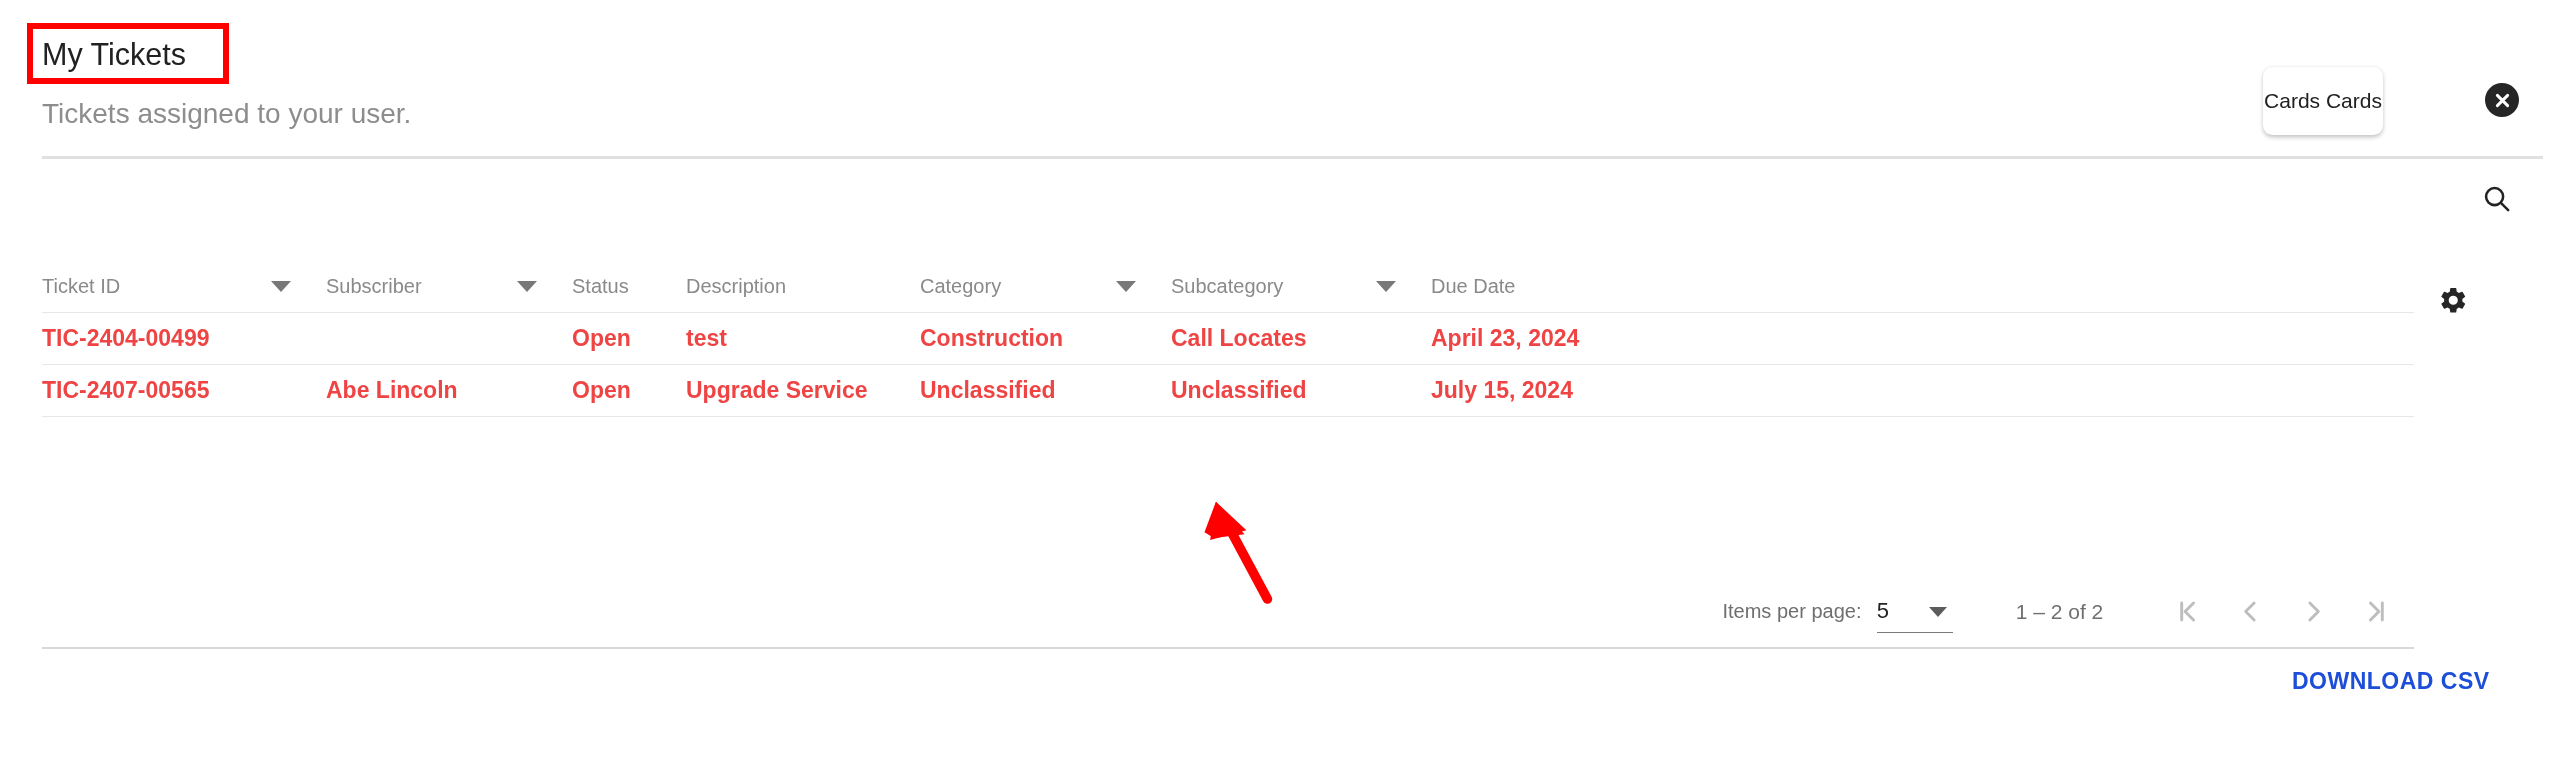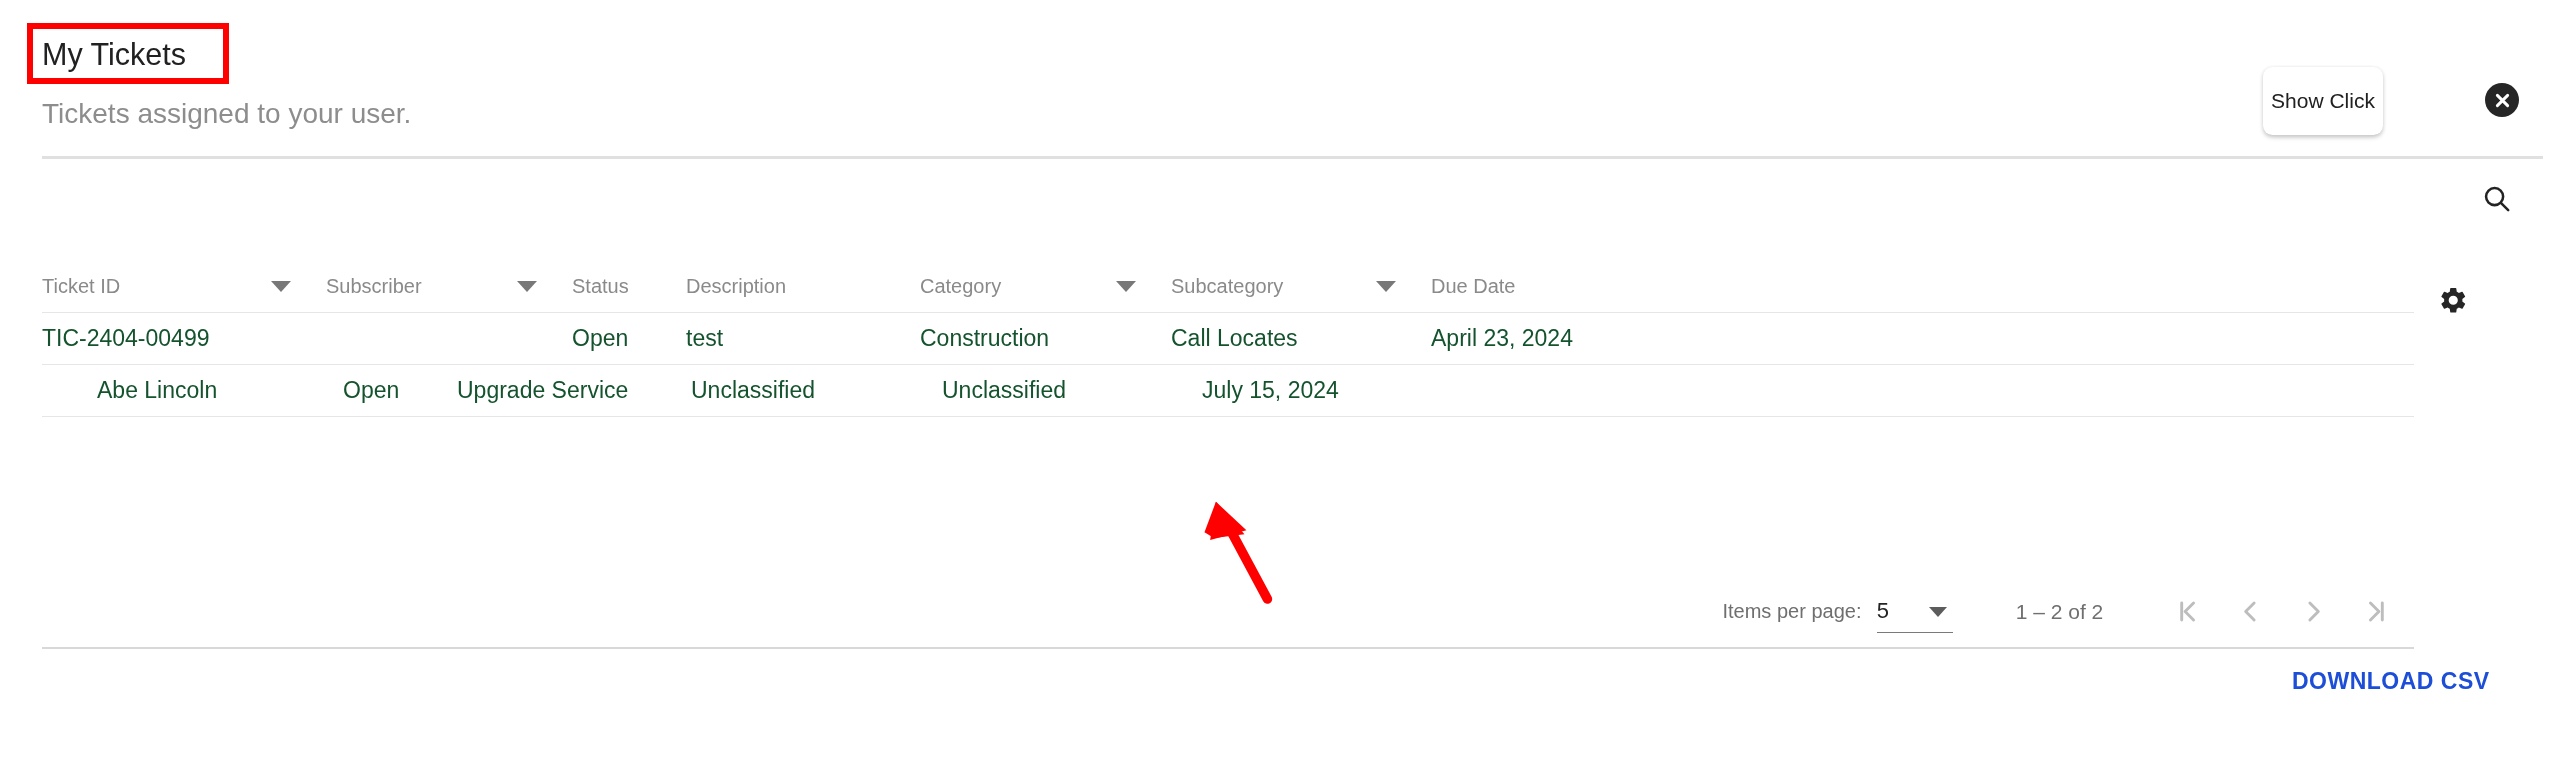--- a/index.html
+++ b/index.html
@@ -160,22 +160,22 @@
   .c-due      { width: 286px; }
   .fsp        { width: 55px; }
 
   .header-row .cell {
     font-size: 20px;
     color: #8a8a8a;
     font-weight: 400;
   }
   .data-row .cell {
     font-size: 23px;
-    color: #14532d;
-    font-weight: 400;
+    color: #ef4444;
+    font-weight: 700;
   }
 
   .filter-arrow {
     width: 55px;
     height: 100%;
     display: flex;
     align-items: center;
     justify-content: flex-start;
     background: none;
     border: none;
@@ -294,21 +294,21 @@
 </head>
 <body>
 
 <div id="root">
 
   <div class="page-title">My Tickets</div>
   <div class="title-highlight"></div>
   <div class="page-subtitle">Tickets assigned to your user.</div>
 
   <button class="show-cards-button">
-    <span>Show Click</span>
+    <span>Cards Cards</span>
   </button>
 
   <button class="close-button">
     <svg width="19" height="19" viewBox="0 0 20 20" aria-hidden="true">
       <path d="M4.6 4.6 L15.4 15.4 M15.4 4.6 L4.6 15.4" stroke="#ffffff" stroke-width="3.1" stroke-linecap="round"></path>
     </svg>
   </button>
 
   <div class="header-divider"></div>
 
@@ -362,20 +362,21 @@
       <div class="cell c-status">Open</div>
       <div class="cell c-desc">test</div>
       <div class="cell c-cat">Construction</div>
       <div class="fsp"></div>
       <div class="cell c-subcat">Call Locates</div>
       <div class="fsp"></div>
       <div class="cell c-due">April 23, 2024</div>
     </div>
 
     <div class="trow data-row">
+      <div class="cell c-ticket">TIC-2407-00565</div>
       <div class="fsp"></div>
       <div class="cell c-subsc">Abe Lincoln</div>
       <div class="fsp"></div>
       <div class="cell c-status">Open</div>
       <div class="cell c-desc">Upgrade Service</div>
       <div class="cell c-cat">Unclassified</div>
       <div class="fsp"></div>
       <div class="cell c-subcat">Unclassified</div>
       <div class="fsp"></div>
       <div class="cell c-due">July 15, 2024</div>

